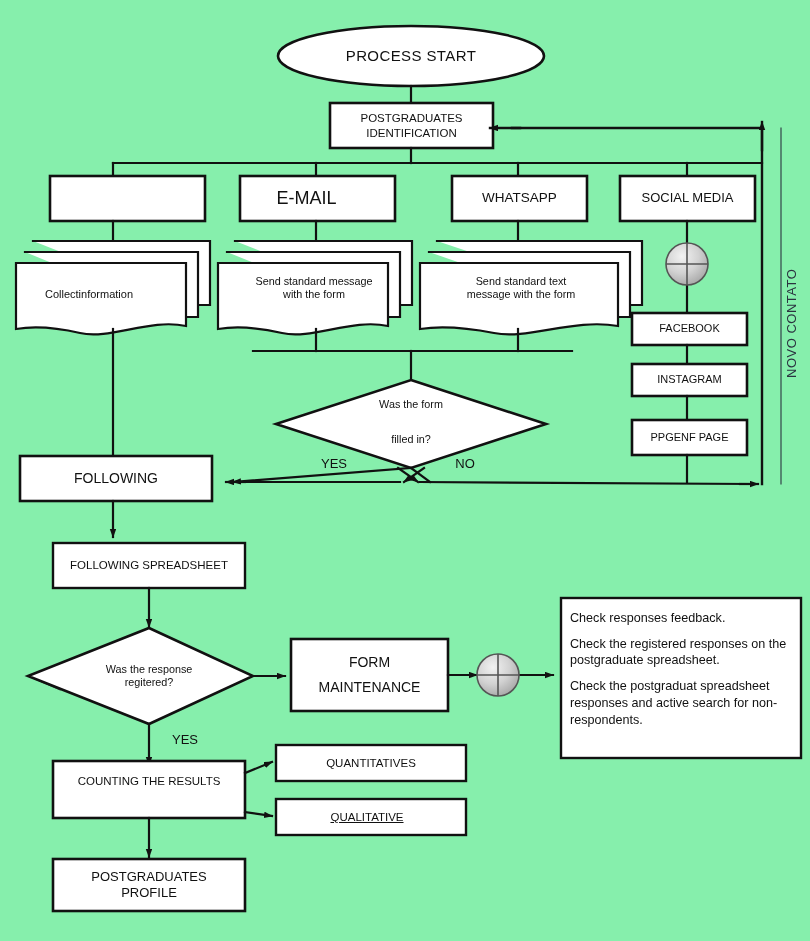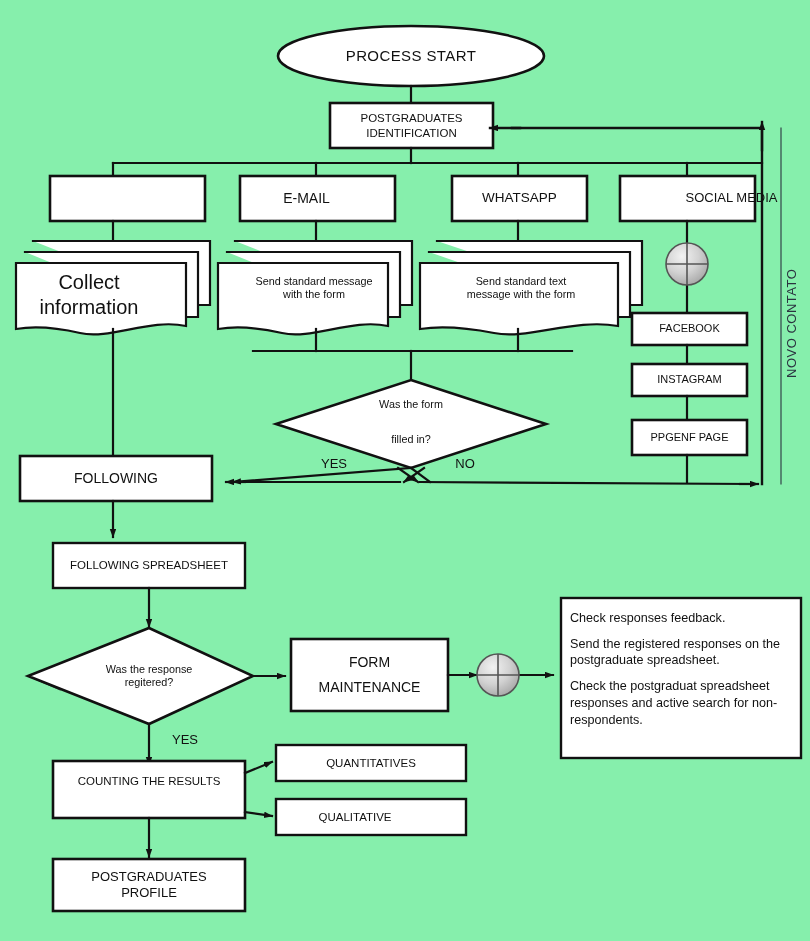--- a/index.html
+++ b/index.html
@@ -143,25 +143,25 @@
     </g>
   </svg>
 
   <div class="lbl" style="left:278px;top:36px;width:266px;height:40px;font-size:15px;letter-spacing:.4px;">PROCESS START</div>
 
   <div class="lbl" style="left:330px;top:103px;width:163px;height:45px;flex-direction:column;font-size:11.5px;">
     <span>POSTGRADUATES</span>
     <span>IDENTIFICATION</span>
   </div>
 
-  <div class="lbl" style="left:240px;top:176px;width:133px;height:45px;font-size:14px;">E-MAIL</div>
+  <div class="lbl" style="left:240px;top:176px;width:133px;height:45px;font-size:18px;">E-MAIL</div>
   <div class="lbl" style="left:452px;top:176px;width:135px;height:45px;font-size:13.5px;">WHATSAPP</div>
-  <div class="lbl" style="left:620px;top:176px;width:135px;height:45px;font-size:13px;padding-left:44px;">SOCIAL MEDIA</div>
-
-  <div class="lbl" style="left:16px;top:268px;width:146px;height:54px;flex-direction:column;font-size:20px;">
+  <div class="lbl" style="left:620px;top:176px;width:135px;height:45px;font-size:13px;">SOCIAL MEDIA</div>
+
+  <div class="lbl" style="left:16px;top:268px;width:146px;height:54px;flex-direction:row;font-size:11px;">
     <span>Collect</span>
     <span>information</span>
   </div>
 
   <div class="lbl" style="left:229px;top:262px;width:170px;height:52px;flex-direction:column;font-size:10.8px;">
     <span>Send standard message</span>
     <span>with the form</span>
   </div>
 
   <div class="lbl" style="left:420px;top:262px;width:202px;height:52px;flex-direction:column;font-size:10.8px;">
@@ -192,27 +192,27 @@
   </div>
   <div class="lbl" style="left:160px;top:731px;width:50px;height:18px;font-size:13px;">YES</div>
 
   <div class="lbl" style="left:291px;top:639px;width:157px;height:72px;flex-direction:column;font-size:14px;gap:7px;">
     <span>FORM</span>
     <span>MAINTENANCE</span>
   </div>
 
   <div class="para" style="left:570px;top:610px;width:224px;">
     <p>Check responses feedback.</p>
-    <p>Send the registered responses on the postgraduate spreadsheet.</p>
+    <p>Check the registered responses on the postgraduate spreadsheet.</p>
     <p>Check the postgraduat spreadsheet responses and active search for non-respondents.</p>
   </div>
 
   <div class="lbl" style="left:53px;top:764px;width:192px;height:34px;font-size:11.5px;">COUNTING THE RESULTS</div>
 
   <div class="lbl" style="left:276px;top:745px;width:190px;height:36px;font-size:11.5px;">QUANTITATIVES</div>
-  <div class="lbl" style="left:260px;top:799px;width:190px;height:36px;font-size:11.5px;">QUALITATIVE</div>
+  <div class="lbl" style="left:272px;top:799px;width:190px;height:36px;font-size:11.5px;text-decoration:underline;">QUALITATIVE</div>
 
   <div class="lbl" style="left:53px;top:859px;width:192px;height:52px;flex-direction:column;font-size:13px;">
     <span>POSTGRADUATES</span>
     <span>PROFILE</span>
   </div>
 
 </div>
 
 </body></html>

